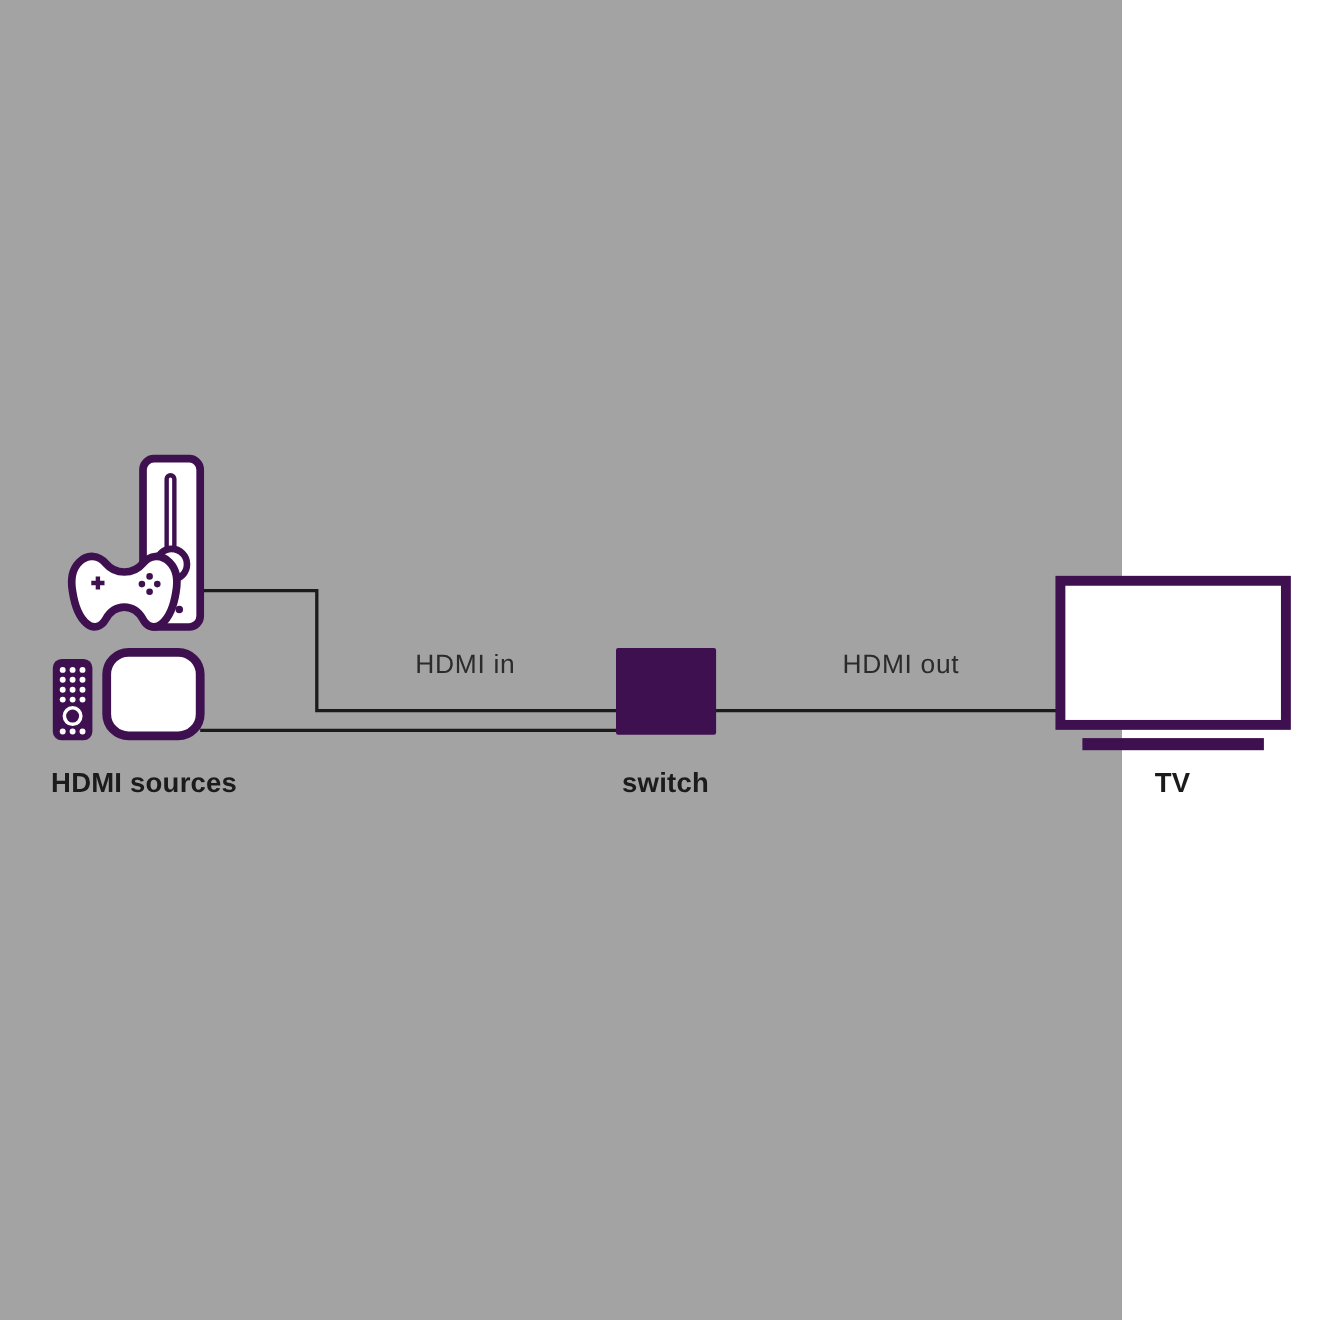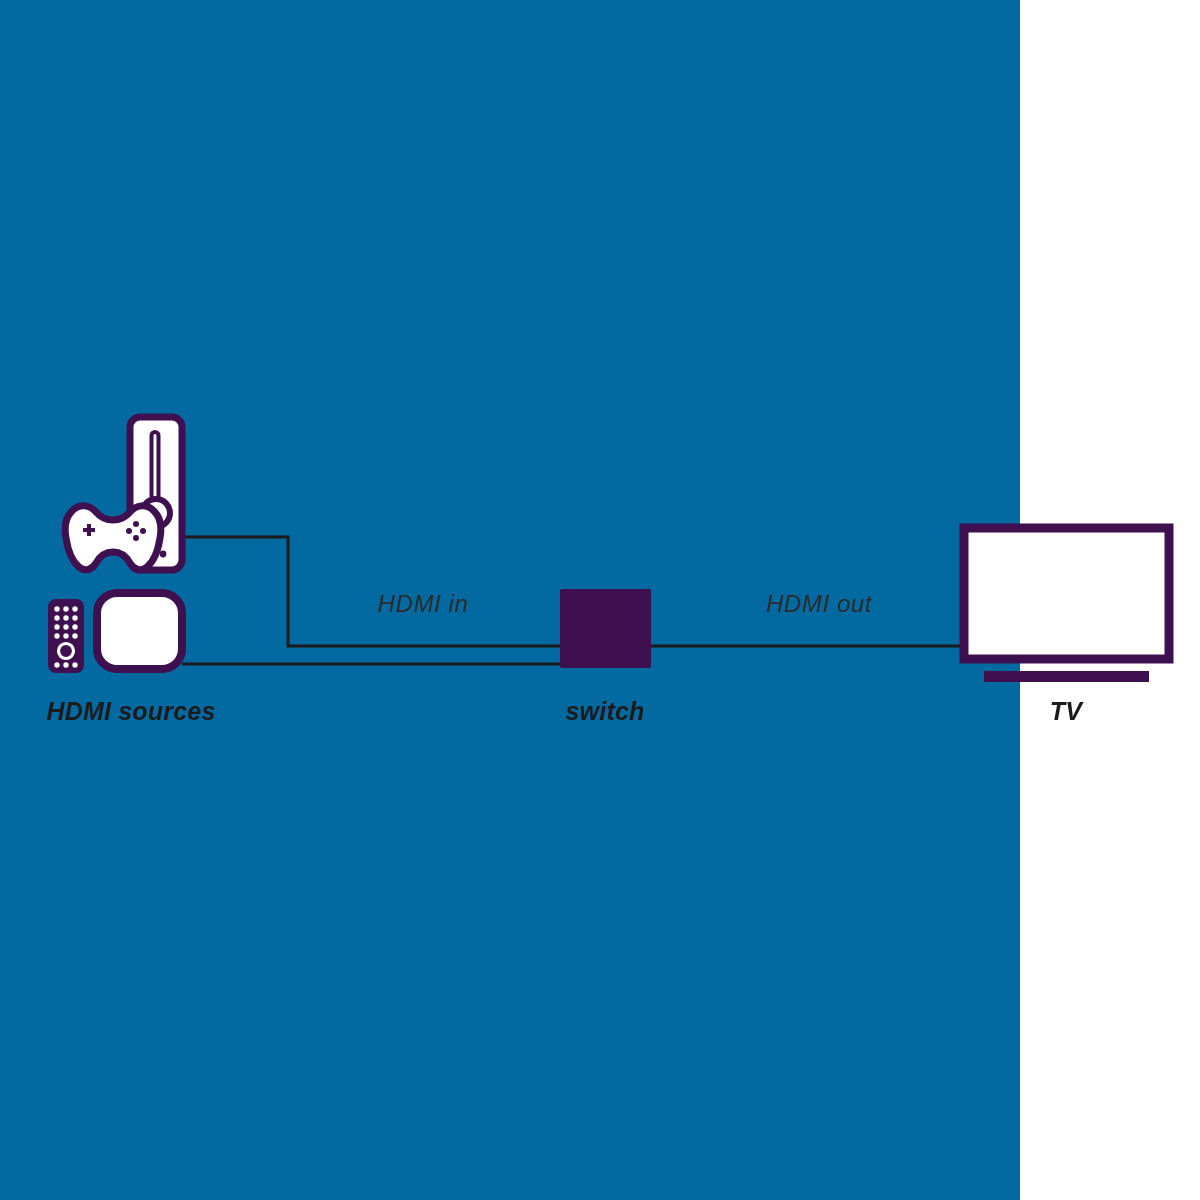--- a/index.html
+++ b/index.html
@@ -11,22 +11,21 @@
   body {
     width: 1200px;
     height: 1200px;
     overflow: hidden;
     font-family: "Liberation Sans", sans-serif;
   }
   #diagram-root {
     position: relative;
     width: 1020px;
     height: 1200px;
-    background: #0369a1;
-    font-style: italic;
+    background: #a3a3a3;
   }
   #diagram-svg {
     position: absolute;
     left: 0;
     top: 0;
     width: 1200px;
     height: 1200px;
     display: block;
   }
   .label-bold {

